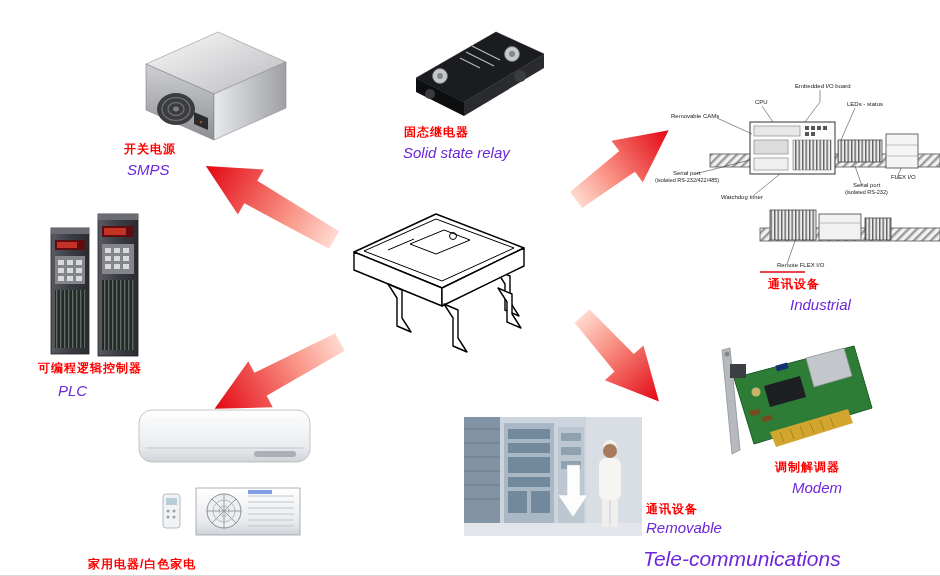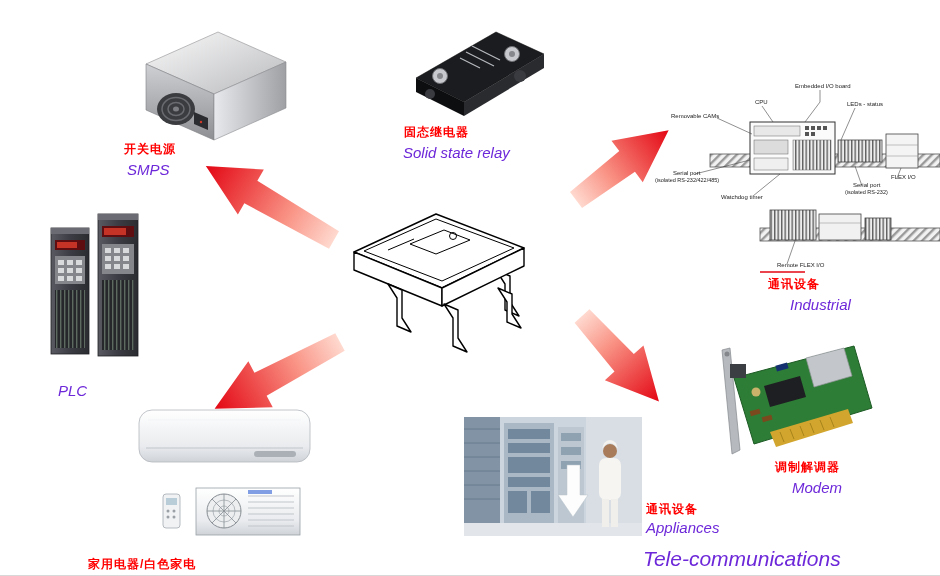--- a/index.html
+++ b/index.html
@@ -231,20 +231,21 @@
             <rect x="66" y="46" width="6" height="5"></rect>
             <rect x="75" y="46" width="6" height="5"></rect>
           <rect x="57" y="54" width="6" height="5"></rect>
             <rect x="66" y="54" width="6" height="5"></rect>
             <rect x="75" y="54" width="6" height="5"></rect>
         </g>
         <rect x="54" y="70" width="32" height="70" fill="url(#ventL)"></rect>
       </g>
     </svg>
   </div>
+  <div class="cn" style="left:38px;top:360px">可编程逻辑控制器</div>
   <div class="en" style="left:58px;top:382px">PLC</div>
 
   <div class="abs" style="left:136px;top:406px;width:178px;height:134px">
     <svg width="178" height="134" viewBox="0 0 178 134">
       <defs>
         <linearGradient id="acBody" x1="0" y1="0" x2="0" y2="1">
           <stop offset="0" stop-color="#ffffff"></stop>
             <stop offset="0.7" stop-color="#e9ebee"></stop>
             <stop offset="1" stop-color="#cfd3d8"></stop>
         </linearGradient>
@@ -315,21 +316,21 @@
       <g>
         <circle cx="146" cy="34" r="7" fill="#a87c5a"></circle>
         <path d="M138,32 q8,-12 16,0 l-2,-6 q-6,-6 -12,0 z" fill="#f4f2ee"></path>
         <rect x="135" y="41" width="22" height="42" rx="7" fill="#f6f5f2"></rect>
         <rect x="138" y="82" width="7" height="28" fill="#f0efec"></rect>
         <rect x="147" y="82" width="7" height="28" fill="#f0efec"></rect>
       </g>
     </svg>
   </div>
   <div class="cn" style="left:646px;top:501px">通讯设备</div>
-  <div class="en" style="left:646px;top:519px">Appliances</div>
+  <div class="en" style="left:646px;top:519px">Removable</div>
   <div class="en en-big" style="left:643px;top:547px">Tele-communications</div>
 
   <div class="abs" style="left:706px;top:334px;width:172px;height:134px">
     <svg width="172" height="134" viewBox="0 0 172 134">
       <polygon points="16,16 24,14 34,116 26,120" fill="#b6babe" stroke="#84888c" stroke-width="0.7"></polygon>
       <circle cx="21" cy="20" r="2.5" fill="#84888c"></circle>
       <polygon points="28,44 148,12 166,74 48,110" fill="#2e7d36" stroke="#1c5a24" stroke-width="1"></polygon>
       <polygon points="64,98 142,75 147,89 70,113" fill="#d2a62e"></polygon>
       <g stroke="#9a7a14" stroke-width="0.8">
         <line x1="74" y1="98" x2="78" y2="108"></line>

